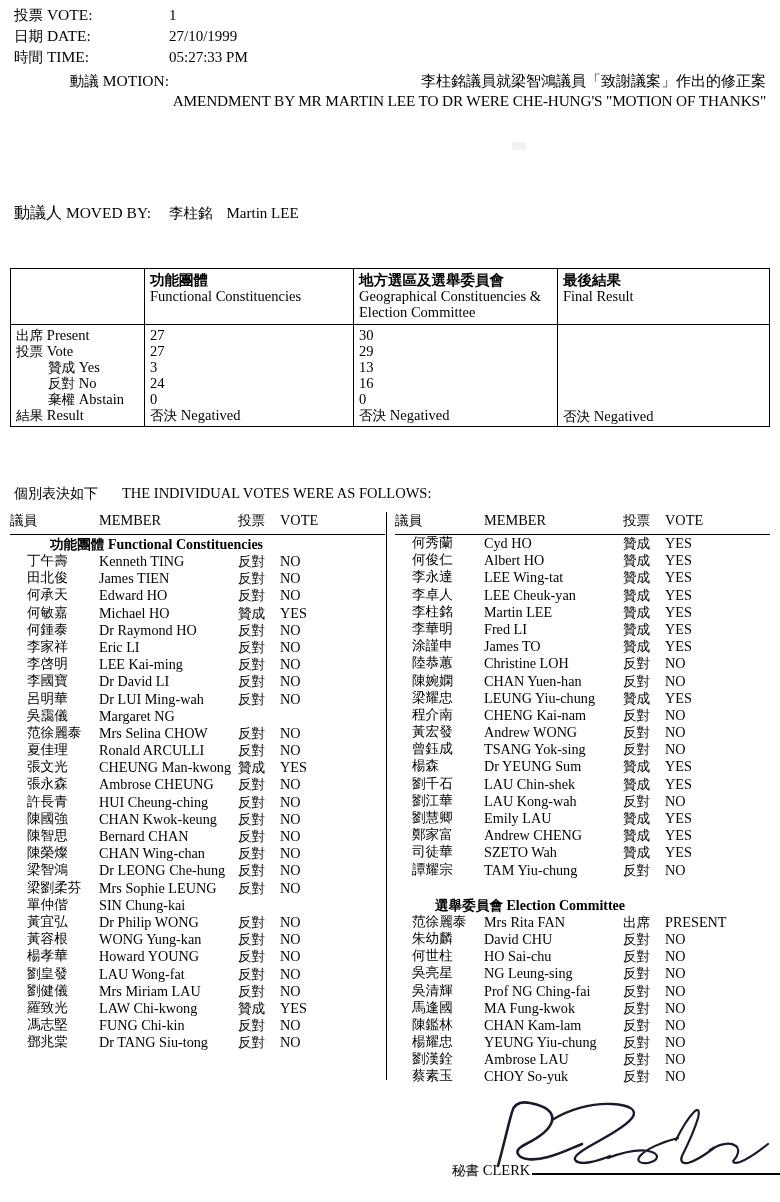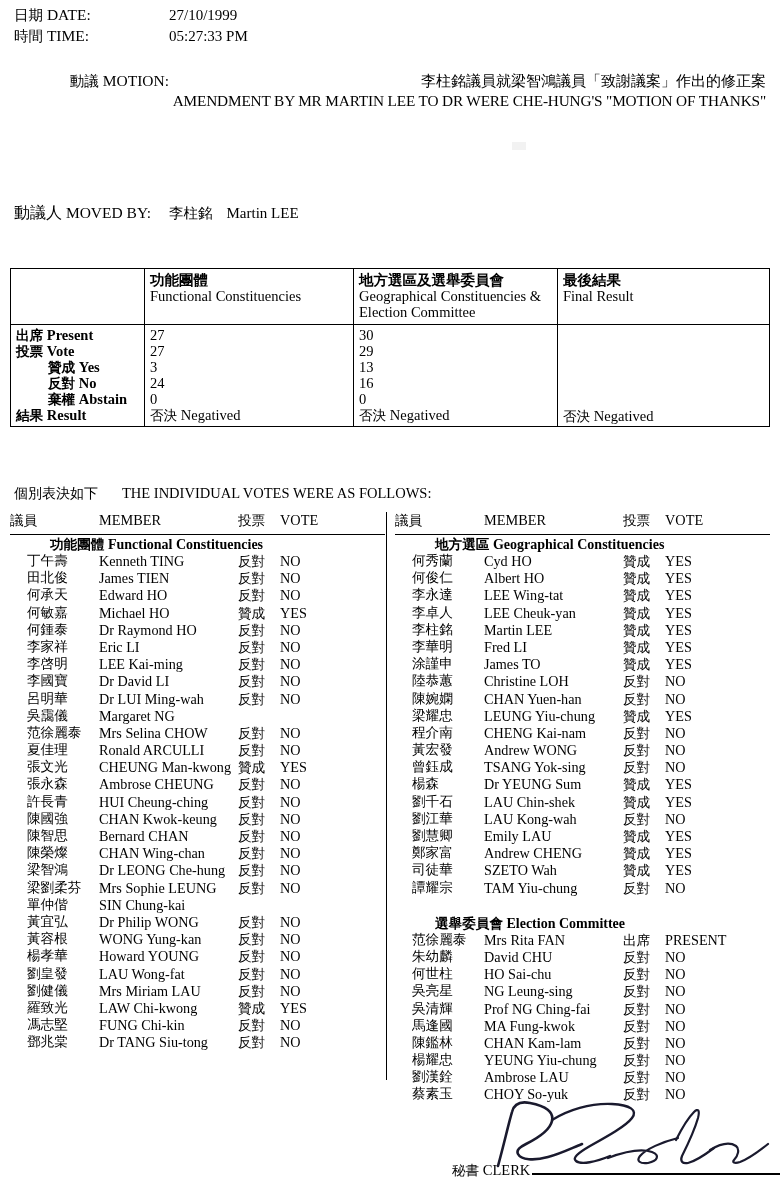--- a/index.html
+++ b/index.html
@@ -113,21 +113,20 @@
   .hdr-cell { height: 52px; padding: 3px 0 0 5px !important; }
   .hdr-zh { font-size: 14.5px; font-weight: bold; line-height: 16px; display:block; }
   .hdr-en { font-size: 14.5px; line-height: 16px; display:block; }
 
   .body-cell { padding: 2px 0 2px 5px !important; }
   .stat-line {
     font-size: 14.5px;
     line-height: 16.1px;
     white-space: nowrap;
     height: 16.1px;
-    font-weight: bold;
   }
   .stat-line .zh { font-size: 13.6px; }
   .stat-line.indent { padding-left: 32px; }
   .val-line {
     font-size: 14.5px;
     line-height: 16.1px;
     height: 16.1px;
     white-space: nowrap;
   }
   .val-line .zh { font-size: 13.6px; }
@@ -243,20 +242,24 @@
     top: 142px;
     width: 14px;
     height: 8px;
     background: #f2f2f2;
   }
 </style>
 </head>
 <body>
 
 <div id="header-block">
+    <div class="meta-row">
+      <div class="meta-label"><span class="zh">投票</span> <span class="en">VOTE:</span></div>
+      <div class="meta-value en">1</div>
+    </div>
     <div class="meta-row">
       <div class="meta-label"><span class="zh">日期</span> <span class="en">DATE:</span></div>
       <div class="meta-value en">27/10/1999</div>
     </div>
     <div class="meta-row">
       <div class="meta-label"><span class="zh">時間</span> <span class="en">TIME:</span></div>
       <div class="meta-value en">05:27:33 PM</div>
     </div>
   </div>
 
@@ -533,21 +536,20 @@
       </div>
     </div>
   <div class="vote-col" id="vote-col-right">
       <div class="vcol-header">
         <span class="cell c-zh">議員</span>
         <span class="cell c-member">MEMBER</span>
         <span class="cell c-tp">投票</span>
         <span class="cell c-vote">VOTE</span>
       </div>
       <div class="vcol-rule"></div>
-      <div class="section-title"><span class="zh">地方選區</span> <span class="en">Geographical Constituencies</span></div>
       <div class="vrow">
         <span class="v-name">何秀蘭</span>
         <span class="v-member">Cyd HO</span>
         <span class="v-tp">贊成</span>
         <span class="v-vote">YES</span>
       </div>
       <div class="vrow">
         <span class="v-name">何俊仁</span>
         <span class="v-member">Albert HO</span>
         <span class="v-tp">贊成</span>

